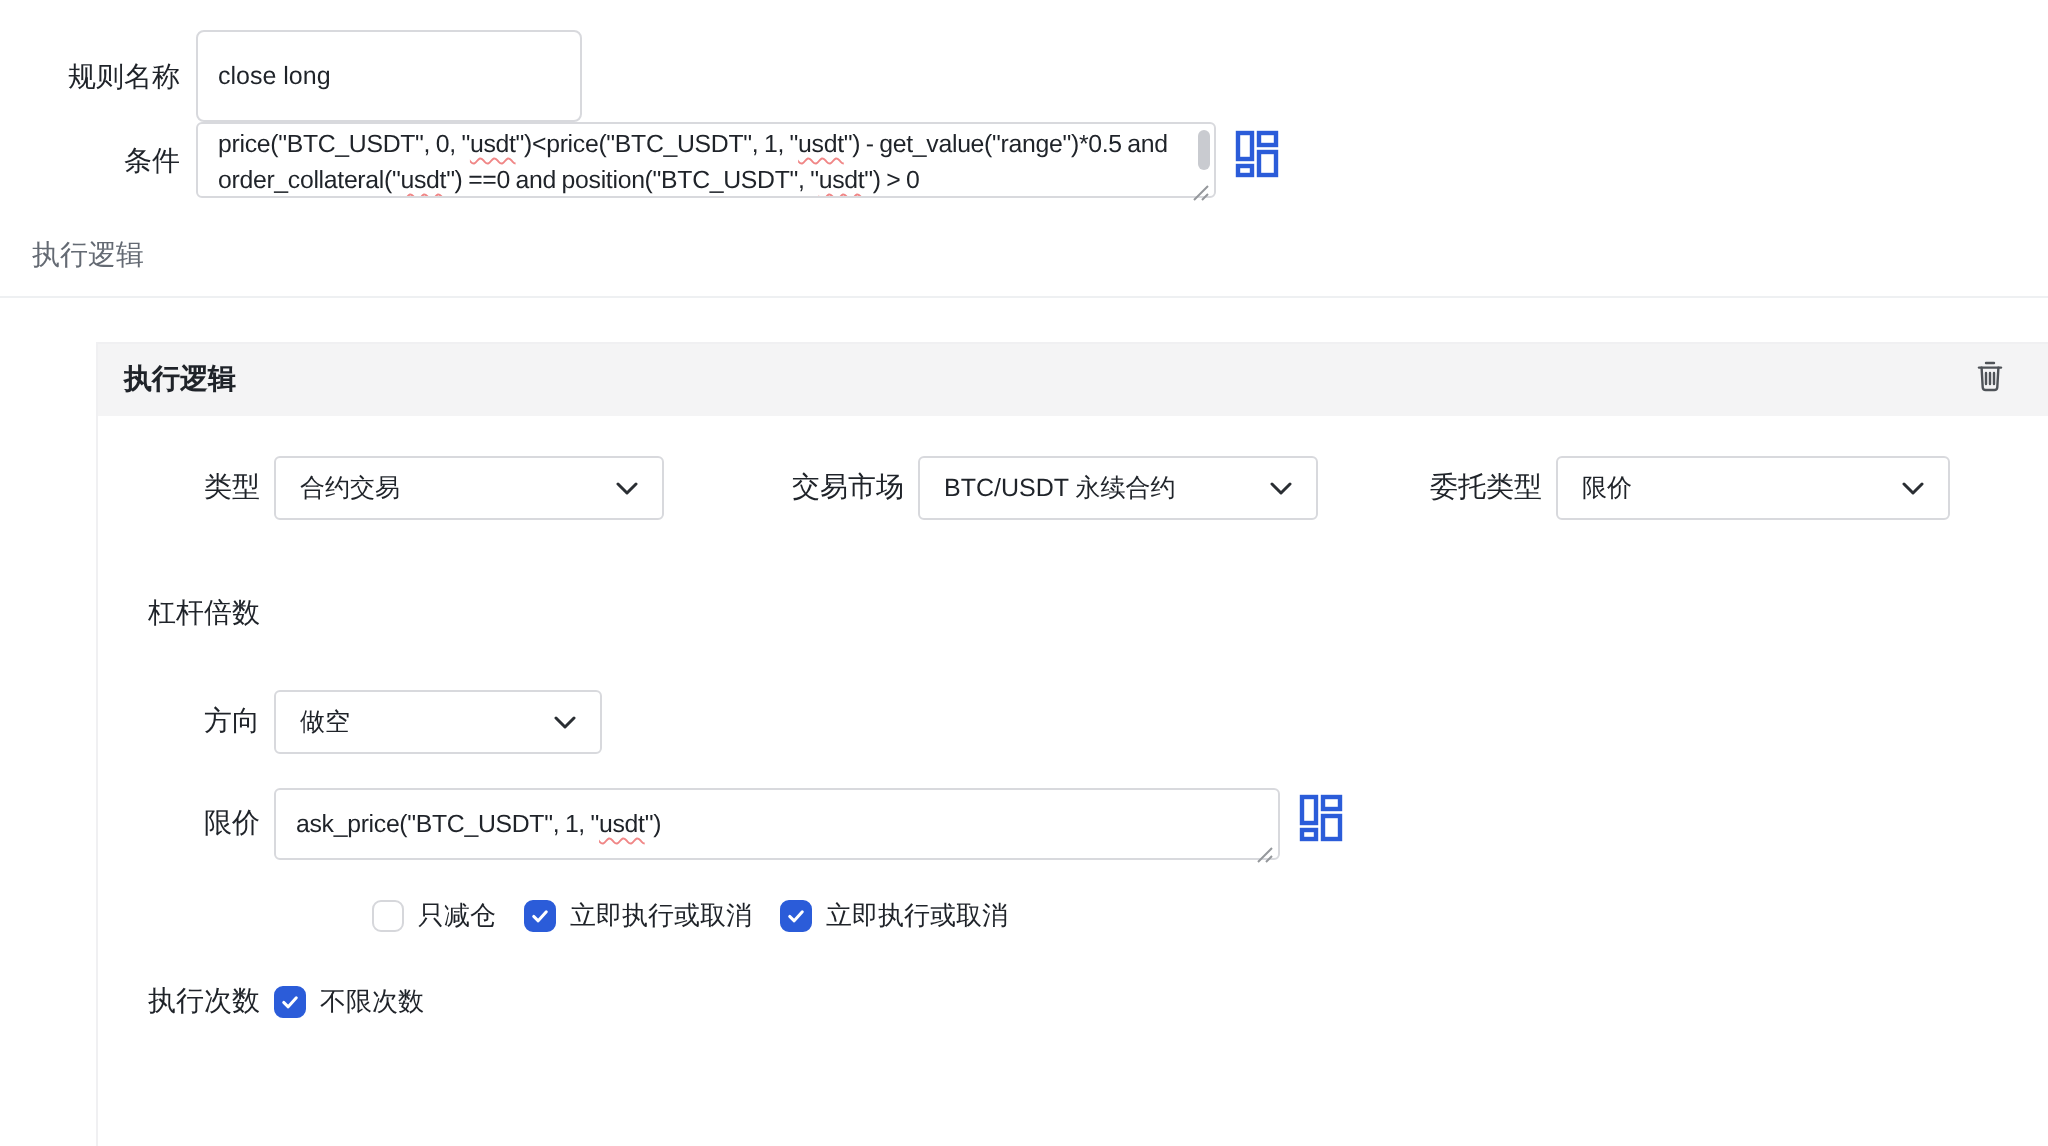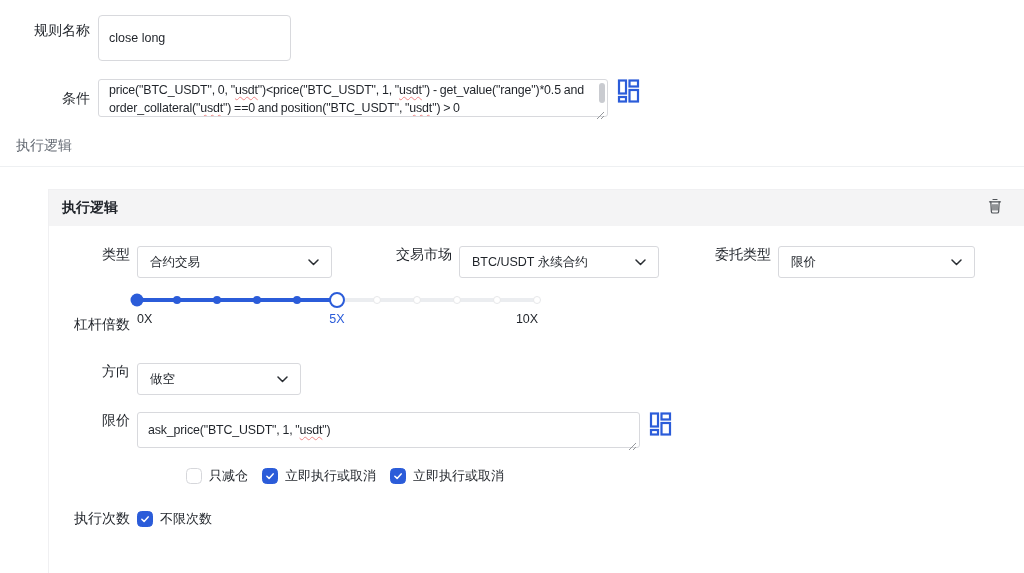--- a/index.html
+++ b/index.html
@@ -9,29 +9,29 @@
     --border:#d8d9dd;
     --header_bg:#f4f4f5;
   }
   *{box-sizing:border-box;}
   html,body{margin:0;padding:0;}
   body{
     width:1024px;height:573px;overflow:hidden;background:#fff;
     font-family:"Liberation Sans","DejaVu Sans",sans-serif;color:var(--text);
   }
   .top-section{padding-top:15px;}
-  .frow{display:flex;align-items:flex-start;}
+  .frow{display:flex;align-items:center;}
   .top-label{width:90px;min-width:90px;text-align:right;margin-right:8px;font-size:14px;line-height:30px;}
   .top-label.cond{line-height:38px;}
   .rule-input{
     width:193px;height:46px;border:1px solid var(--border);border-radius:4px;
     padding:0 10px;font-size:12.5px;color:var(--text);outline:none;
     font-family:"Liberation Sans","DejaVu Sans",sans-serif;
   }
-  .cond-row{margin-top:18px;}
+  .cond-row{}
   .code-box{
     position:relative;border:1px solid var(--border);border-radius:3px;background:#fff;
   }
   .code-text{
     font-size:12.4px;line-height:18px;letter-spacing:-0.15px;word-spacing:-0.5px;
     color:var(--text);white-space:pre-wrap;word-break:break-word;overflow:hidden;height:100%;
   }
   .cond-box{width:510px;height:38px;padding:1px 16px 0 10px;}
   .misspell{
     text-decoration:underline;text-decoration-style:wavy;text-decoration-color:#f08686;
@@ -182,39 +182,20 @@
         <span class="chevron">
           <svg width="11" height="7" viewBox="0 0 11 7" fill="none">
               <path d="M1 1l4.5 4.5L10 1" stroke="#2a2e33" stroke-width="1.5" stroke-linecap="round" stroke-linejoin="round"></path>
             </svg>
         </span>
       </div>
     </div>
 
     <div class="frow slider-row">
       <div class="c-label">杠杆倍数</div>
-      <div class="slider-wrap">
-        <div class="slider-track">
-            <div class="slider-fill" style="width: 50%;"></div>
-            <div class="slider-dot big" style="left: 0%;"></div>
-            <div class="slider-dot on" style="left: 10%;"></div>
-            <div class="slider-dot on" style="left: 20%;"></div>
-            <div class="slider-dot on" style="left: 30%;"></div>
-            <div class="slider-dot on" style="left: 40%;"></div>
-            <div class="slider-handle" style="left: 50%;"></div>
-            <div class="slider-dot off" style="left: 60%;"></div>
-            <div class="slider-dot off" style="left: 70%;"></div>
-            <div class="slider-dot off" style="left: 80%;"></div>
-            <div class="slider-dot off" style="left: 90%;"></div>
-            <div class="slider-dot off" style="left: 100%;"></div>
-          </div>
-        <div class="slider-label sl-min">0X</div>
-        <div class="slider-label sl-cur">5X</div>
-        <div class="slider-label sl-max">10X</div>
-      </div>
     </div>
 
     <div class="frow dir-row">
       <div class="c-label">方向</div>
       <div class="select w4">
         <span class="select-value">做空</span>
         <span class="chevron">
           <svg width="11" height="7" viewBox="0 0 11 7" fill="none">
               <path d="M1 1l4.5 4.5L10 1" stroke="#2a2e33" stroke-width="1.5" stroke-linecap="round" stroke-linejoin="round"></path>
             </svg>

